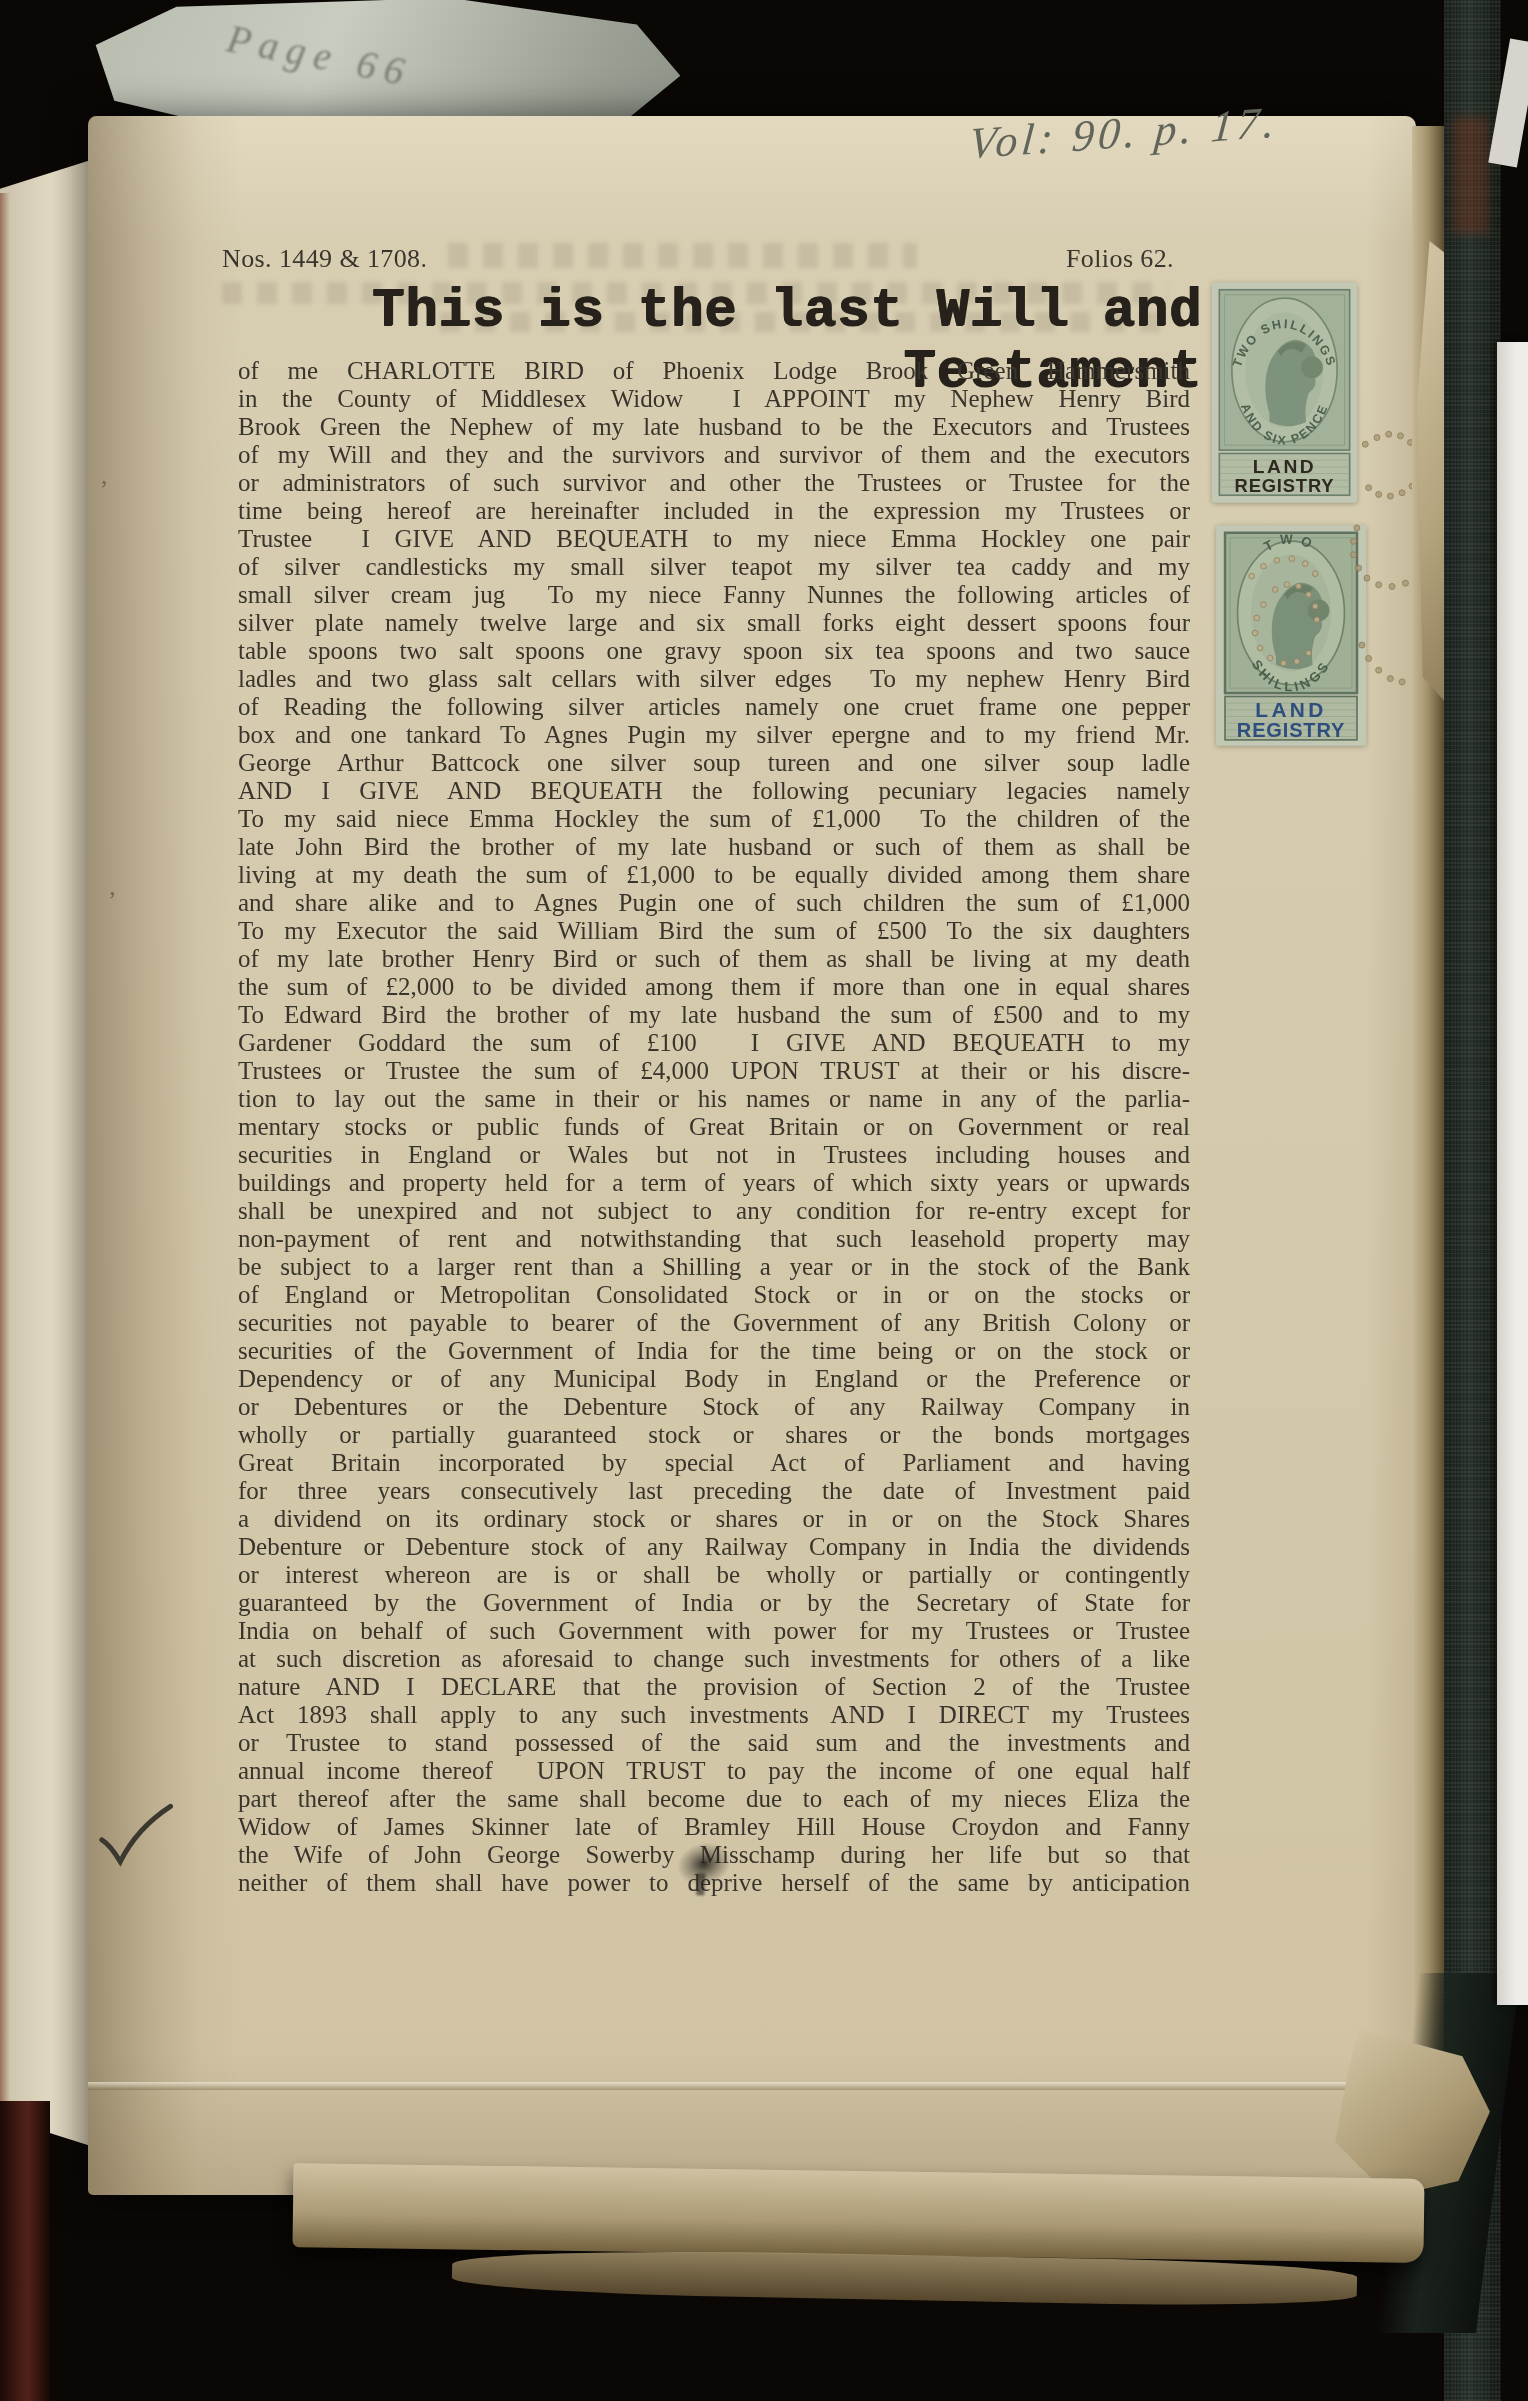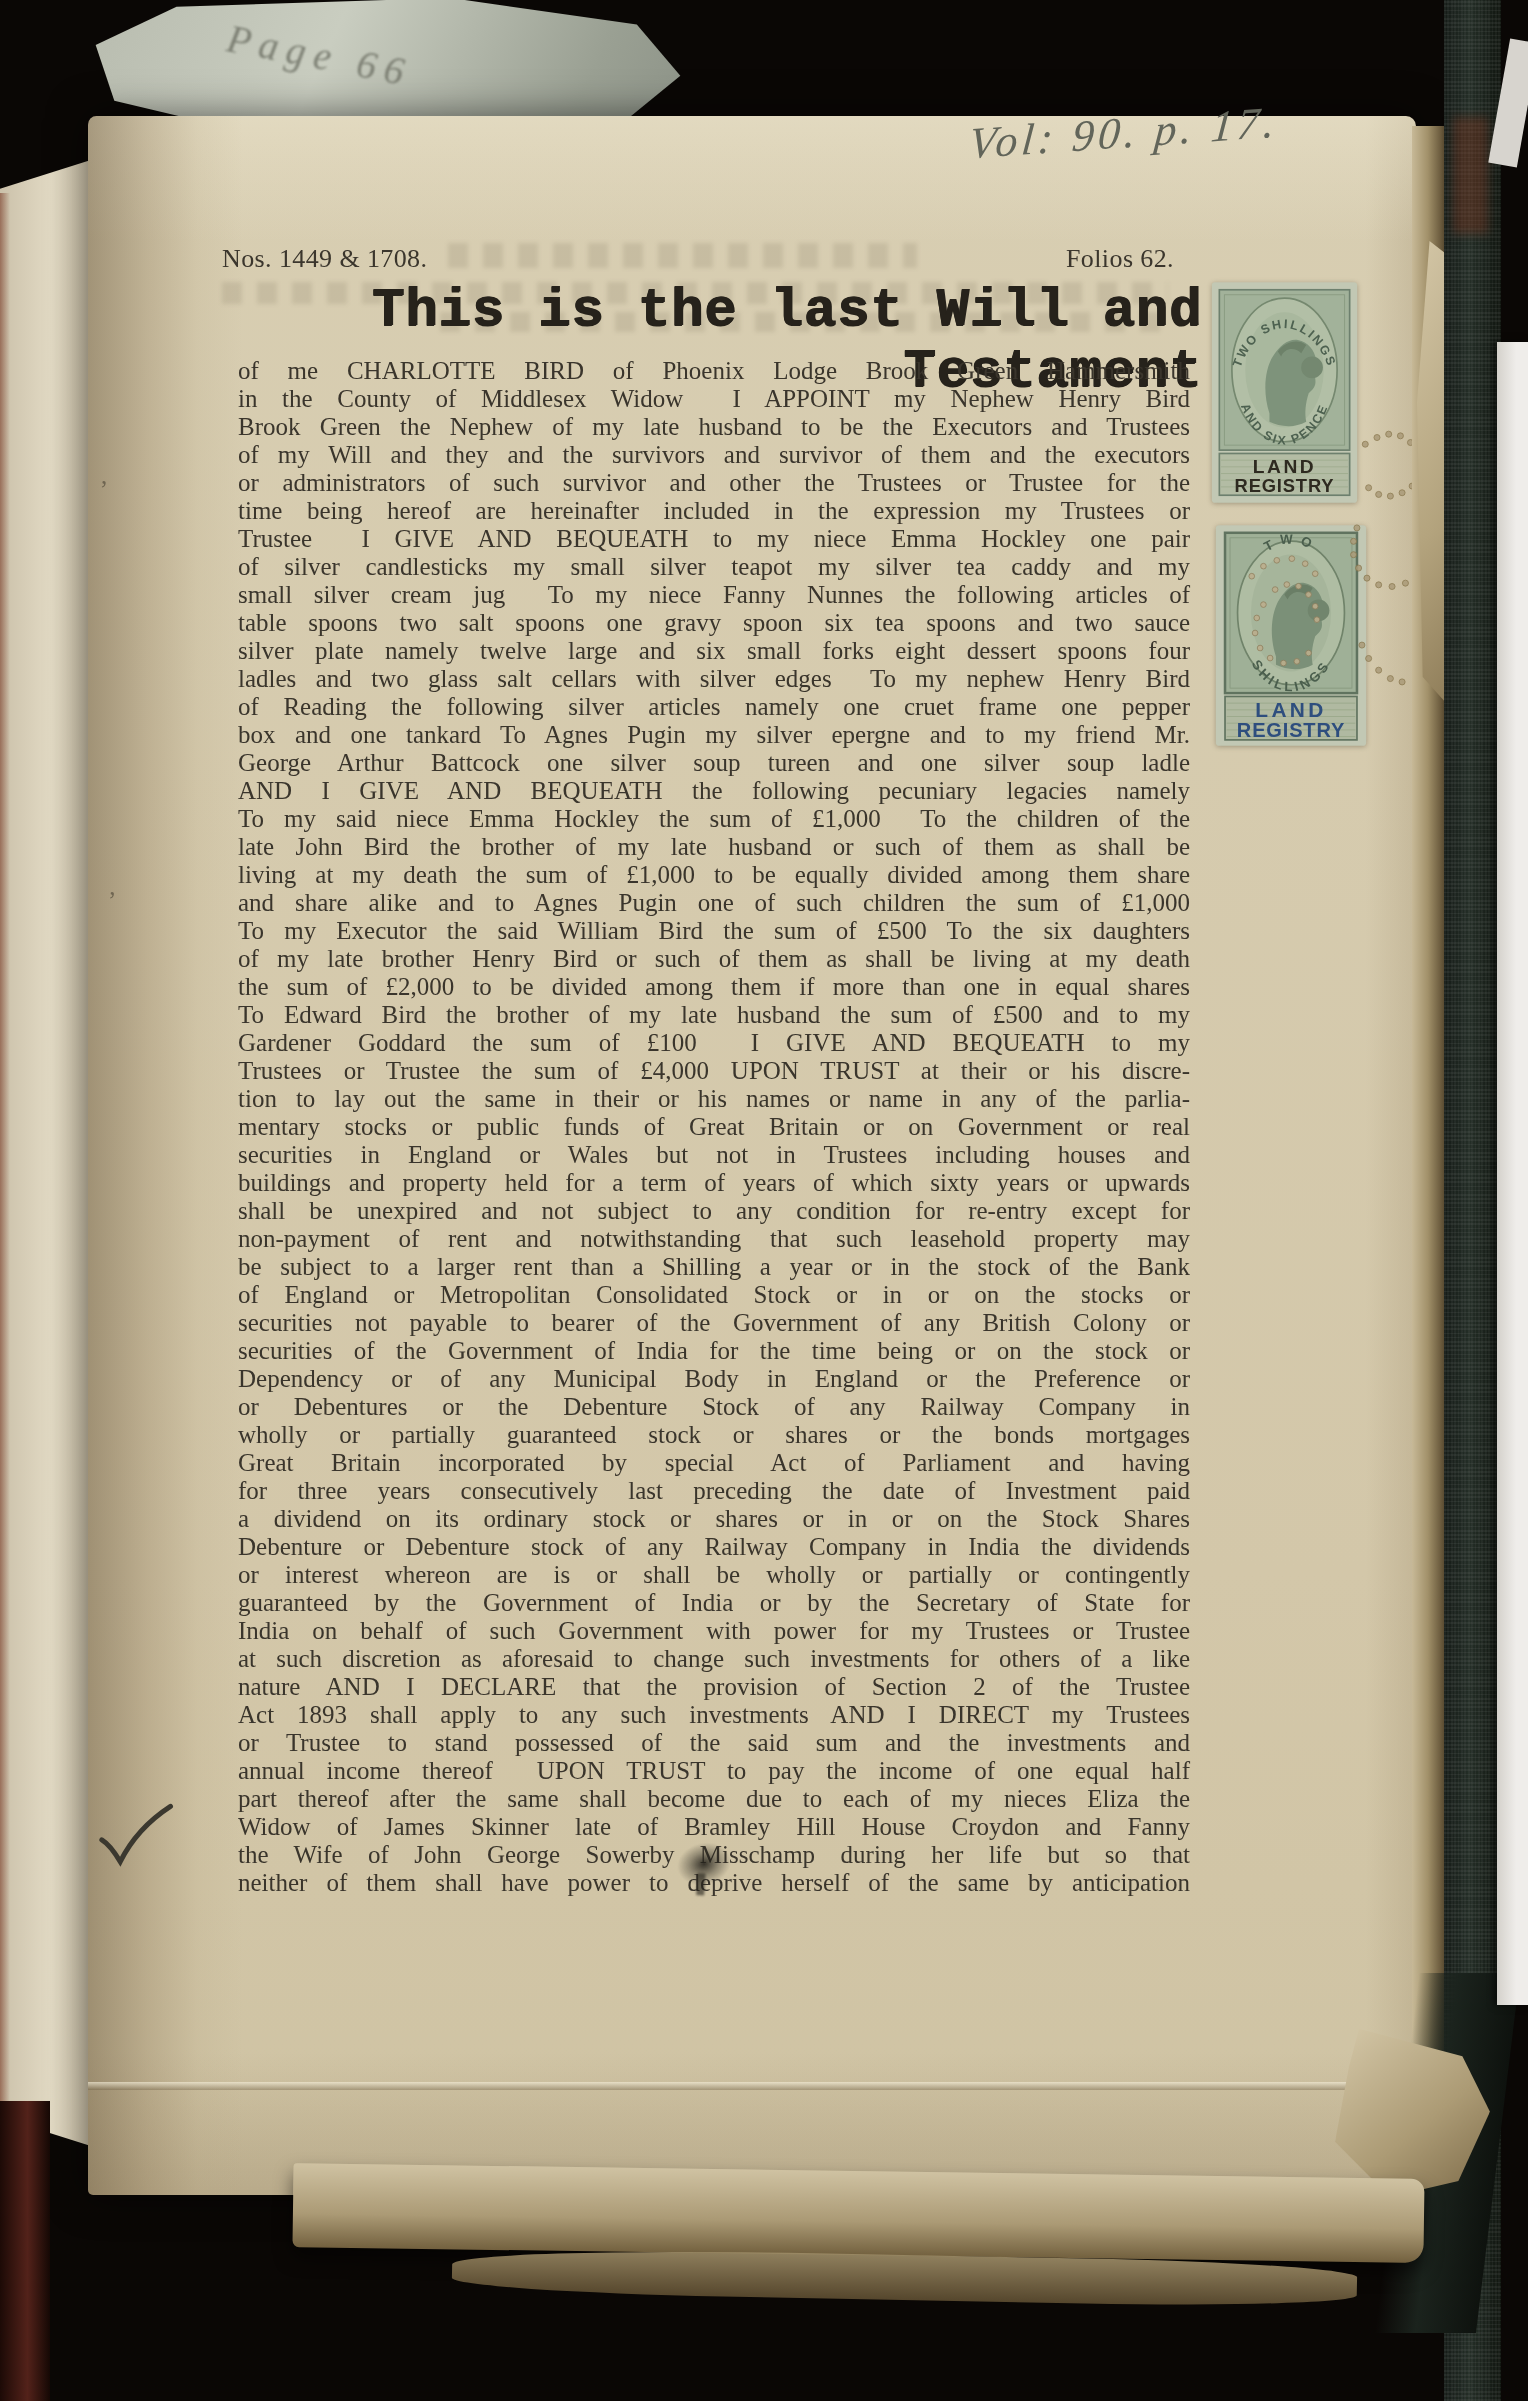--- a/index.html
+++ b/index.html
@@ -120,22 +120,22 @@
     <div class="will-body">
         <div class="body-line">of me CHARLOTTE BIRD of Phoenix Lodge Brook Green Hammersmith</div>
         <div class="body-line">in the County of Middlesex Widow  I APPOINT my Nephew Henry Bird</div>
         <div class="body-line">Brook Green the Nephew of my late husband to be the Executors and Trustees</div>
         <div class="body-line">of my Will and they and the survivors and survivor of them and the executors</div>
         <div class="body-line">or administrators of such survivor and other the Trustees or Trustee for the</div>
         <div class="body-line">time being hereof are hereinafter included in the expression my Trustees or</div>
         <div class="body-line">Trustee  I GIVE AND BEQUEATH to my niece Emma Hockley one pair</div>
         <div class="body-line">of silver candlesticks my small silver teapot my silver tea caddy and my</div>
         <div class="body-line">small silver cream jug  To my niece Fanny Nunnes the following articles of</div>
+        <div class="body-line">silver plate namely twelve large and six small forks eight dessert spoons four</div>
         <div class="body-line">table spoons two salt spoons one gravy spoon six tea spoons and two sauce</div>
-        <div class="body-line">silver plate namely twelve large and six small forks eight dessert spoons four</div>
         <div class="body-line">ladles and two glass salt cellars with silver edges  To my nephew Henry Bird</div>
         <div class="body-line">of Reading the following silver articles namely one cruet frame one pepper</div>
         <div class="body-line">box and one tankard To Agnes Pugin my silver epergne and to my friend Mr.</div>
         <div class="body-line">George Arthur Battcock one silver soup tureen and one silver soup ladle</div>
         <div class="body-line">AND I GIVE AND BEQUEATH the following pecuniary legacies namely</div>
         <div class="body-line">To my said niece Emma Hockley the sum of £1,000  To the children of the</div>
         <div class="body-line">late John Bird the brother of my late husband or such of them as shall be</div>
         <div class="body-line">living at my death the sum of £1,000 to be equally divided among them share</div>
         <div class="body-line">and share alike and to Agnes Pugin one of such children the sum of £1,000</div>
         <div class="body-line">To my Executor the said William Bird the sum of £500 To the six daughters</div>

